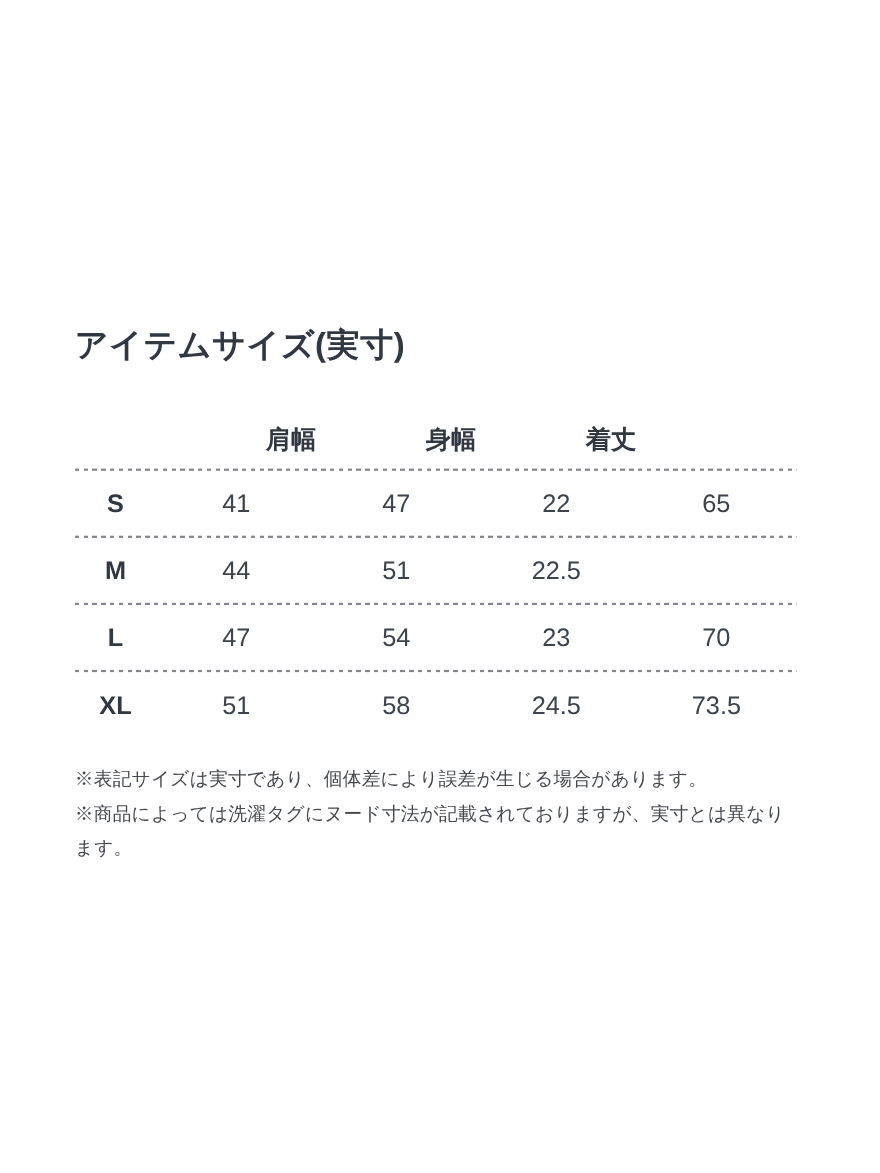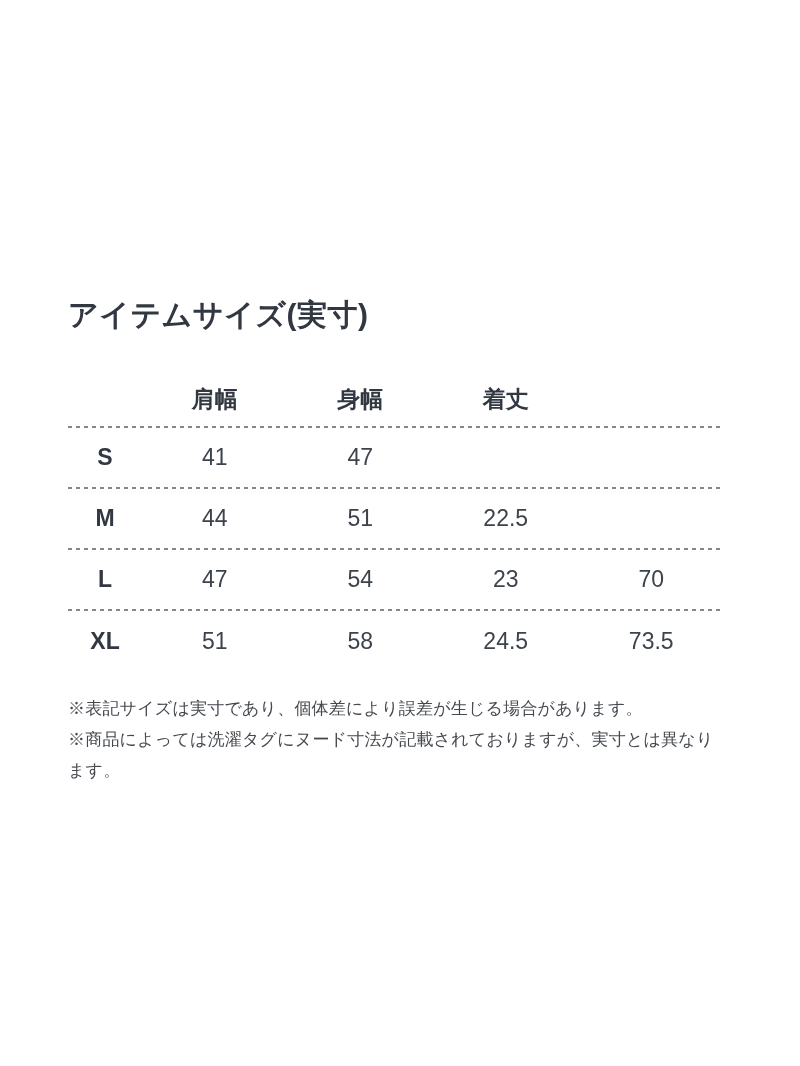--- a/index.html
+++ b/index.html
@@ -53,20 +53,21 @@
   }
   .c{
     width:145.5px;
     text-align:center;
     font-size:23px;
     color:var(--text-value);
   }
   .trow.header .c{
     font-weight:700;
     color:var(--text-strong);
+    text-align:right;
   }
   .notes{
     margin-top:22px;
     width:658px;
     font-family:Liberation Serif, serif;
   }
   .note{
     font-size:17px;
     line-height:31px;
     color:var(--text-note);
@@ -89,20 +90,22 @@
       <div class="c">身幅</div>
       <div class="c">着丈</div>
     </div>
 
     <div class="sep"></div>
 
     <div class="trow data">
       <div class="c-size">S</div>
       <div class="c">41</div>
       <div class="c">47</div>
+      <div class="c">22</div>
+      <div class="c">65</div>
     </div>
 
     <div class="sep"></div>
 
     <div class="trow data">
       <div class="c-size">M</div>
       <div class="c">44</div>
       <div class="c">51</div>
       <div class="c">22.5</div>
     </div>

